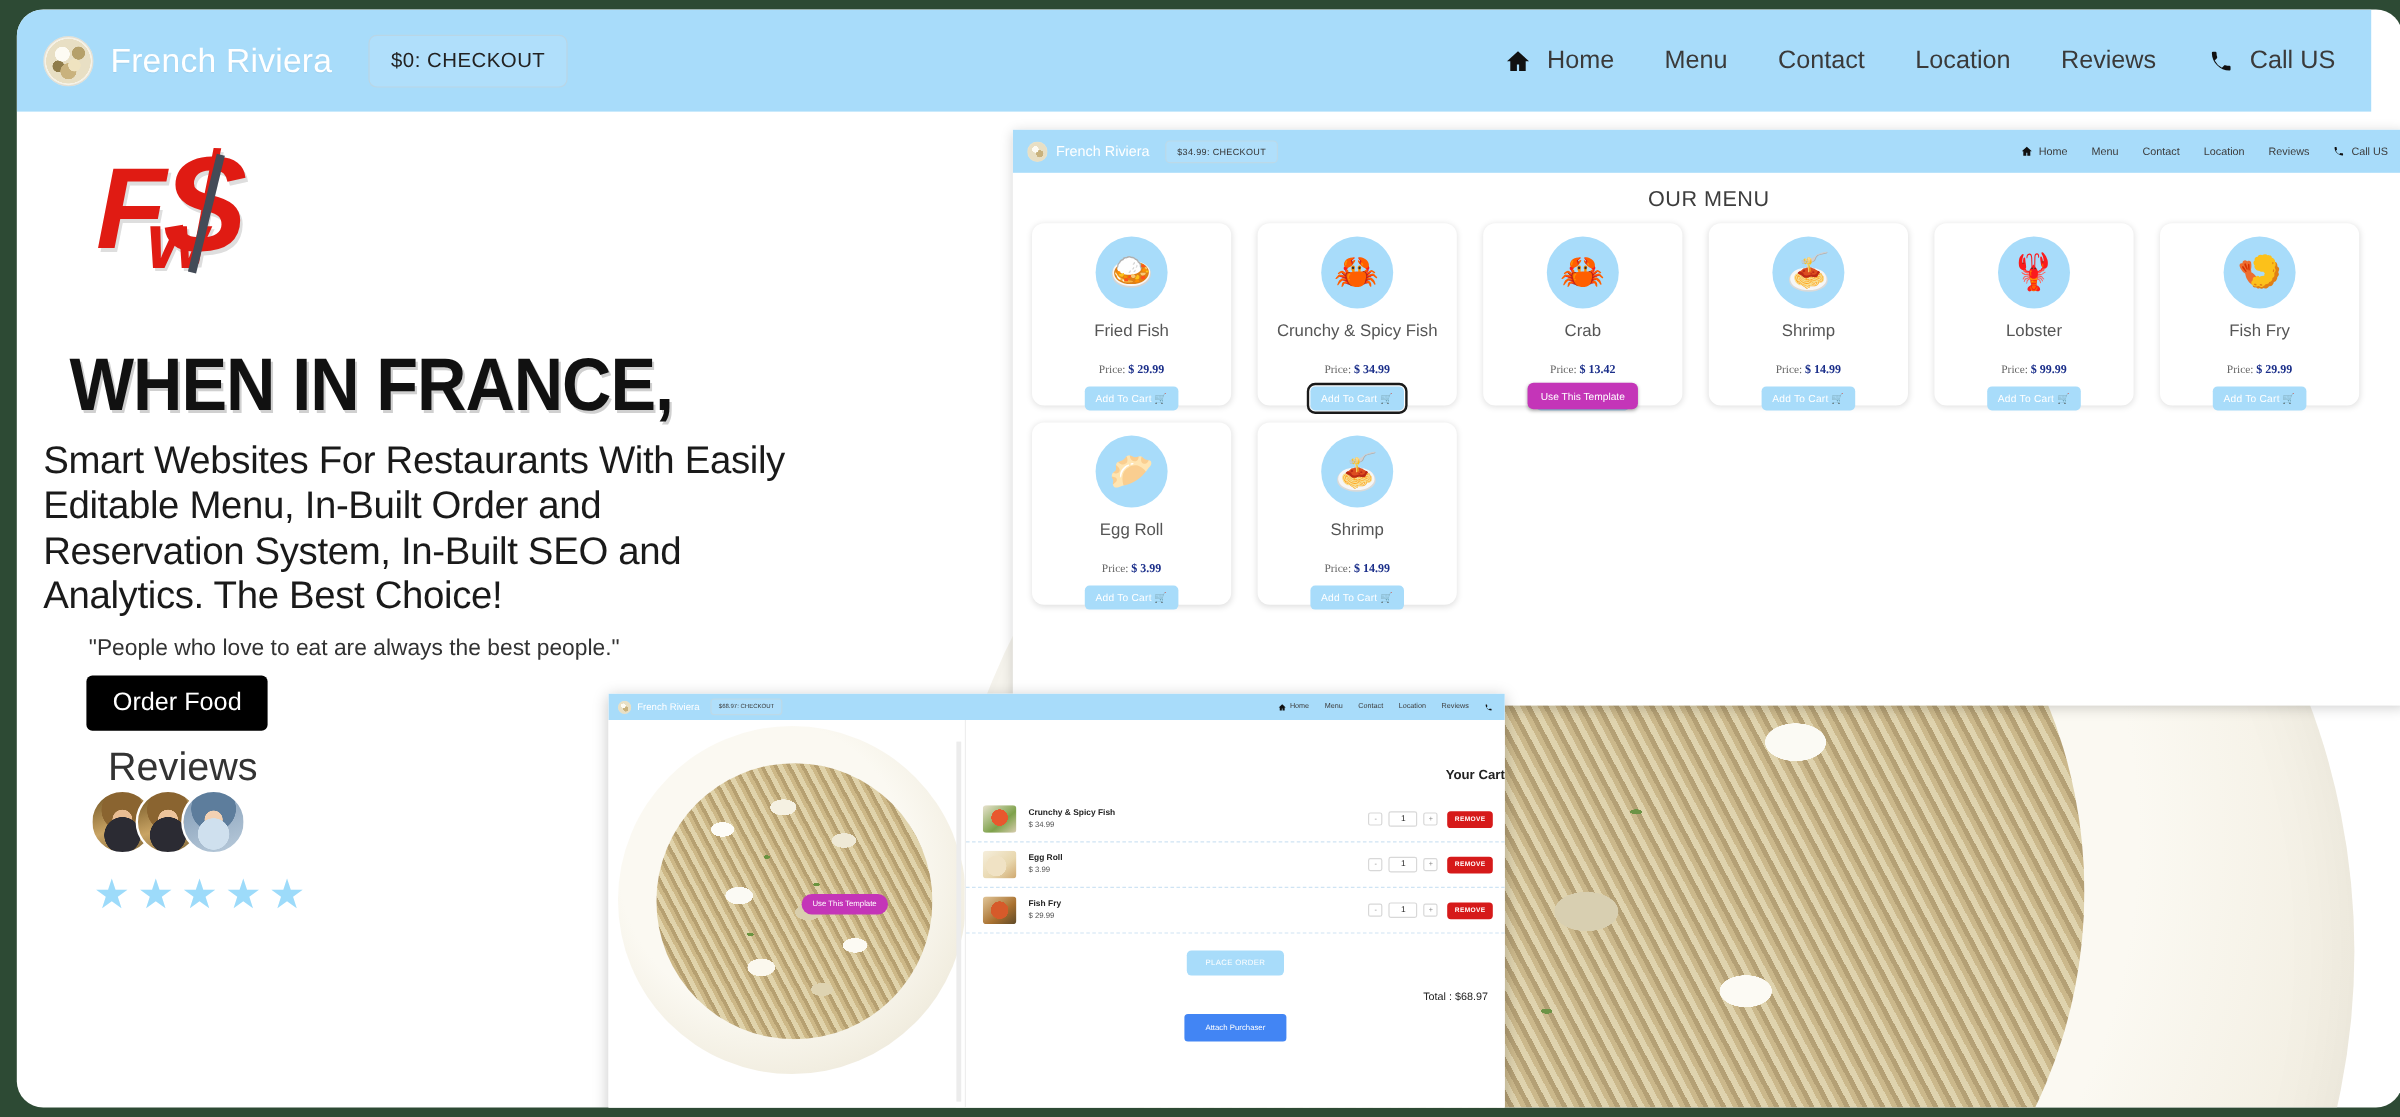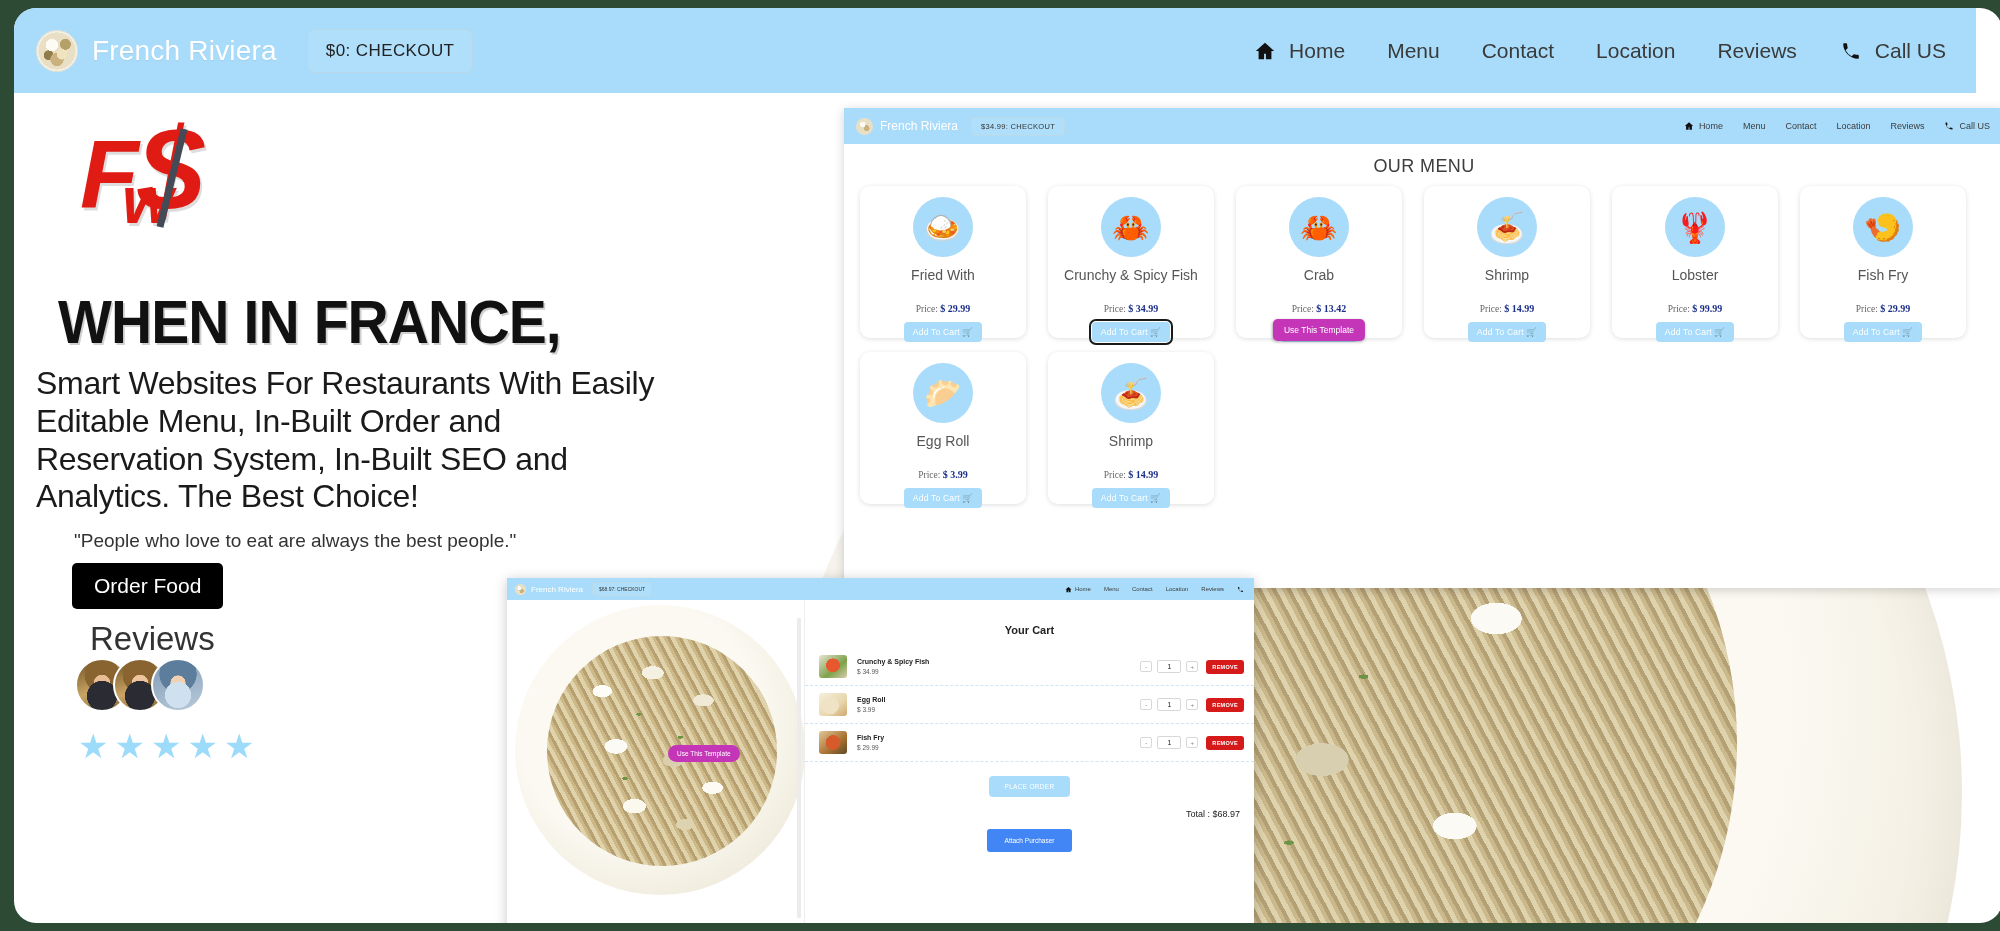--- a/index.html
+++ b/index.html
@@ -241,21 +241,21 @@
       radial-gradient(ellipse 17px 10px at 72% 66%, #fcfaf3 0 60%, rgba(0,0,0,0) 61%),
       radial-gradient(ellipse 19px 12px at 38% 74%, #fbf8ee 0 60%, rgba(0,0,0,0) 61%),
       radial-gradient(ellipse 15px 9px at 60% 82%, #ded3b1 0 60%, rgba(0,0,0,0) 61%),
       radial-gradient(ellipse 4px 2px at 40% 34%, #6a9440 0 70%, rgba(0,0,0,0) 71%),
       radial-gradient(ellipse 4px 2px at 58% 44%, #6a9440 0 70%, rgba(0,0,0,0) 71%),
       radial-gradient(ellipse 4px 2px at 34% 62%, #6a9440 0 70%, rgba(0,0,0,0) 71%),
       repeating-linear-gradient(62deg, #cdb887 0 3px, #b6a071 3px 6px, #e0d3ab 6px 10px),
       #c6b184;
   }
   .cw-cart { position: absolute; left: 297px; top: 22px; width: 450px; height: 339px; background: #fff; border-left: 1px solid #eee; }
-  .cw-cart-title { text-align: center; font-size: 11px; font-weight: 700; color: #222; margin-top: 24px; }
+  .cw-cart-title { text-align: right; font-size: 11px; font-weight: 700; color: #222; margin-top: 40px; }
   .cw-rows { margin-top: 12px; }
   .cw-row {
     display: flex; align-items: center; padding: 6px 10px 6px 14px;
     border-bottom: 1px dashed #cfe4f4; height: 38px;
   }
   .cw-thumb { width: 28px; height: 23px; border-radius: 3px; flex: none; }
   .t-crunchy { background: radial-gradient(circle at 50% 45%, #e8582e 0 36%, rgba(0,0,0,0) 37%), linear-gradient(140deg,#e9e3cf,#7da14a 60%,#d9cdb0); }
   .t-egg { background: radial-gradient(circle at 40% 55%, #f0e2c4 0 40%, rgba(0,0,0,0) 41%), linear-gradient(140deg,#f6efdd,#e8d7ae 60%,#cfa86f); }
   .t-fishfry { background: radial-gradient(circle at 50% 50%, #d65a2a 0 40%, rgba(0,0,0,0) 41%), linear-gradient(140deg,#e2c79a,#a8702f 60%,#5f4a28); }
   .cw-info { margin-left: 10px; flex: 1; }
@@ -380,21 +380,21 @@
                   <path fill="#111" d="M19.5 16.2c-1.3 0-2.6-.2-3.8-.6a1 1 0 0 0-1 .25l-2 2a15.2 15.2 0 0 1-6.6-6.6l2-2a1 1 0 0 0 .25-1c-.4-1.2-.6-2.5-.6-3.8a1 1 0 0 0-1-1H4.5a1 1 0 0 0-1 1C3.5 13 11 20.5 19.5 20.5a1 1 0 0 0 1-1v-2.3a1 1 0 0 0-1-1z"></path>
                 </svg></span>
             <span>Call US</span>
           </div>
         </div>
       </div>
       <div class="mw-title">OUR MENU</div>
       <div class="mw-grid" id="menu-grid">
           <div class="mcard">
             <div class="mcard-img">🍛</div>
-            <div class="mcard-name">Fried With</div>
+            <div class="mcard-name">Fried Fish</div>
             <div class="mcard-price">Price: <b>$ 29.99</b></div>
             <button class="add-cart">Add To Cart 🛒</button>
           </div>
           <div class="mcard">
             <div class="mcard-img">🦀</div>
             <div class="mcard-name">Crunchy &amp; Spicy Fish</div>
             <div class="mcard-price">Price: <b>$ 34.99</b></div>
             <button class="add-cart focused">Add To Cart 🛒</button>
           </div>
           <div class="mcard">

